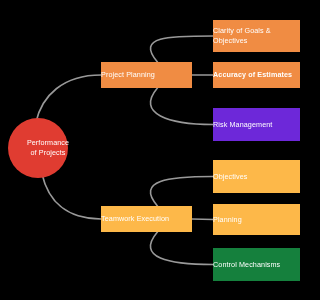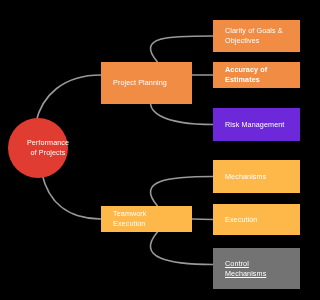--- a/index.html
+++ b/index.html
@@ -21,21 +21,21 @@
     top: 0;
     width: 300px;
     height: 300px;
     pointer-events: none;
   }
   .node-box {
     position: absolute;
     display: flex;
     align-items: center;
     box-sizing: border-box;
-    padding: 0 12px;
+    padding: 0 0;
     color: #ffffff;
     font-size: 7.2px;
     line-height: 1.35;
     letter-spacing: 0.1px;
     overflow: hidden;
   }
   .node-box span {
     display: block;
   }
   .root-node {
@@ -69,39 +69,39 @@
       <path d="M 42 174 C 48 200 65.5 219 101 219" fill="none" stroke="#999999" stroke-width="1.6" stroke-linecap="round"></path>
       <path d="M 157.42000000000002 206 C 135.42000000000002 180 169 176.5 213 176.5" fill="none" stroke="#999999" stroke-width="1.6" stroke-linecap="round"></path>
       <path d="M 192 219 L 213 219.5" fill="none" stroke="#999999" stroke-width="1.6" stroke-linecap="round"></path>
       <path d="M 157.42000000000002 232 C 135.42000000000002 258 169 264.5 213 264.5" fill="none" stroke="#999999" stroke-width="1.6" stroke-linecap="round"></path>
     </svg>
 
   <div id="nodes">
       <div class="root-node" style="left: 8px; top: 118px; width: 60px; height: 60px; background: rgb(224, 60, 49);">
         <span>Performance of Projects</span>
       </div>
-      <div class="node-box" style="left: 101px; top: 62px; width: 91px; height: 42px; background: rgb(240, 140, 67);">
+      <div class="node-box" style="left: 101px; top: 62px; width: 91px; height: 26px; background: rgb(240, 140, 67);">
         <span>Project Planning</span>
       </div>
       <div class="node-box" style="left: 213px; top: 20px; width: 90px; height: 32px; background: rgb(240, 140, 67);">
         <span>Clarity of Goals &amp; Objectives</span>
       </div>
       <div class="node-box" style="left: 213px; top: 62px; width: 90px; height: 26px; background: rgb(240, 140, 67); font-weight: bold;">
         <span>Accuracy of Estimates</span>
       </div>
       <div class="node-box" style="left: 213px; top: 108px; width: 90px; height: 33px; background: #6d28d9;">
         <span>Risk Management</span>
       </div>
       <div class="node-box" style="left: 101px; top: 206px; width: 91px; height: 26px; background: rgb(253, 184, 73);">
         <span>Teamwork Execution</span>
       </div>
       <div class="node-box" style="left: 213px; top: 160px; width: 90px; height: 33px; background: rgb(253, 184, 73);">
-        <span>Mechanisms</span>
+        <span>Objectives</span>
       </div>
       <div class="node-box" style="left: 213px; top: 204px; width: 90px; height: 31px; background: rgb(253, 184, 73);">
-        <span>Execution</span>
+        <span>Planning</span>
       </div>
-      <div class="node-box" style="left: 213px; top: 248px; width: 90px; height: 41px; background: #737373; text-decoration: underline;">
+      <div class="node-box" style="left: 213px; top: 248px; width: 90px; height: 33px; background: #15803d;">
         <span>Control Mechanisms</span>
       </div>
     </div>
 
 </div>
 
 </body></html>

